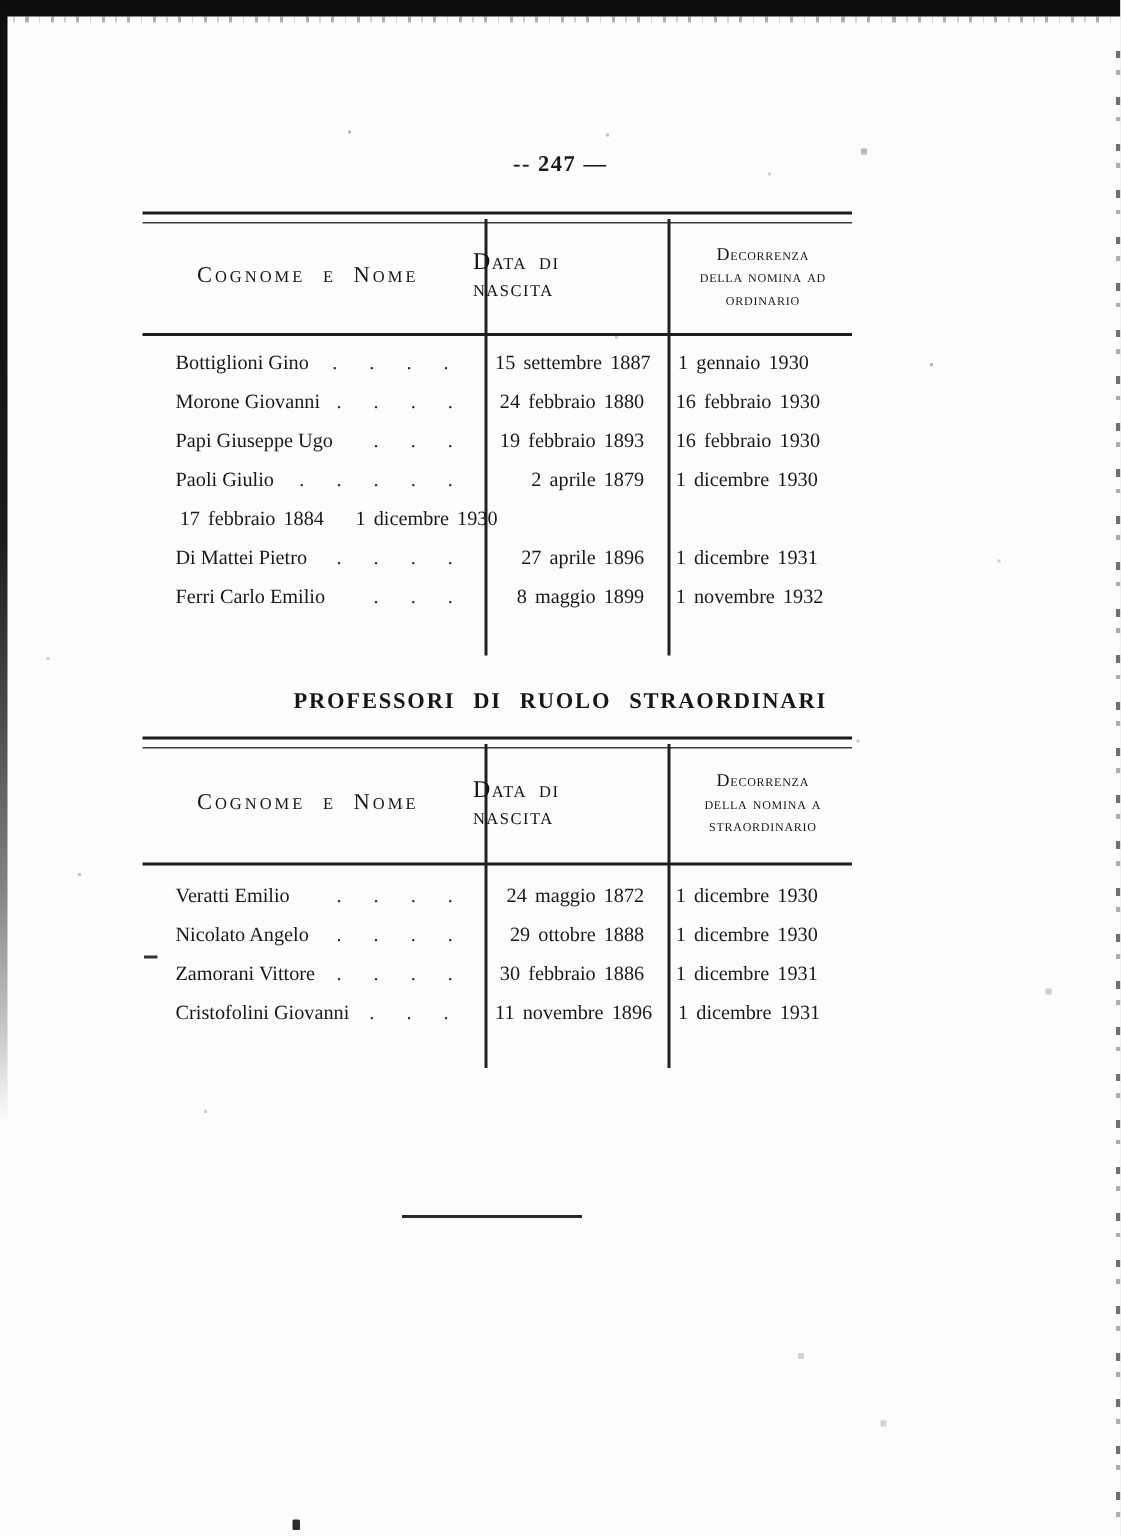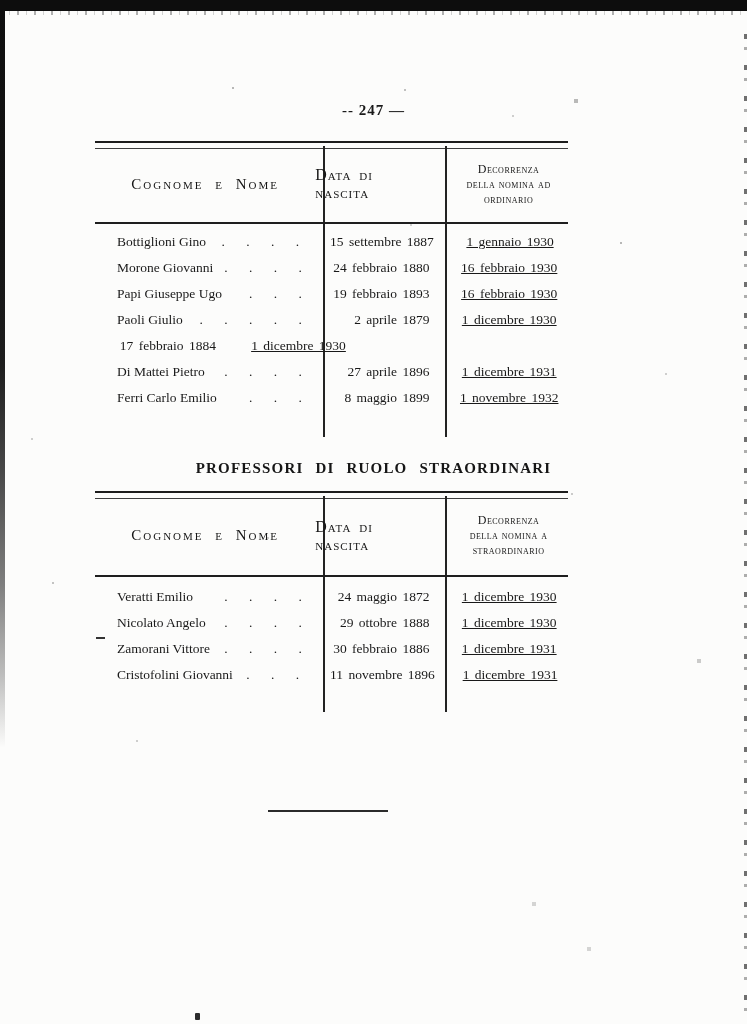--- a/index.html
+++ b/index.html
@@ -91,21 +91,21 @@
     font-variant:small-caps;color:#161616;
   }
   .hc1{width:228px;font-size:15px;letter-spacing:2px;word-spacing:6px;}
   .hc2{width:122px;font-size:16px;letter-spacing:1px;word-spacing:3px;}
   .hc3{width:123px;font-size:12px;letter-spacing:.5px;line-height:15px;text-align:center;margin-left:16px;}
 
   .body-rows{position:absolute;left:0;right:0;margin-left:20px;}
   .row{display:flex;align-items:baseline;height:26px;font-size:13.5px;color:#191919;}
   .c1{width:228px;display:flex;align-items:baseline;padding-left:2px;box-sizing:border-box;white-space:nowrap;}
   .c2{width:122px;text-align:right;padding-right:21px;box-sizing:border-box;white-space:nowrap;word-spacing:2px;}
-  .c3{width:123px;text-align:center;white-space:nowrap;word-spacing:2px;text-decoration:underline;}
+  .c3{width:123px;text-align:left;white-space:nowrap;word-spacing:2px;}
   .dots{margin-left:auto;margin-right:22px;letter-spacing:9px;color:#222;}
 
   
   .section-title{
     position:absolute;top:460px;left:0;right:0;
     text-align:center;font-size:15px;font-weight:700;
     letter-spacing:1.2px;word-spacing:7px;color:#161616;
   }
 
   

